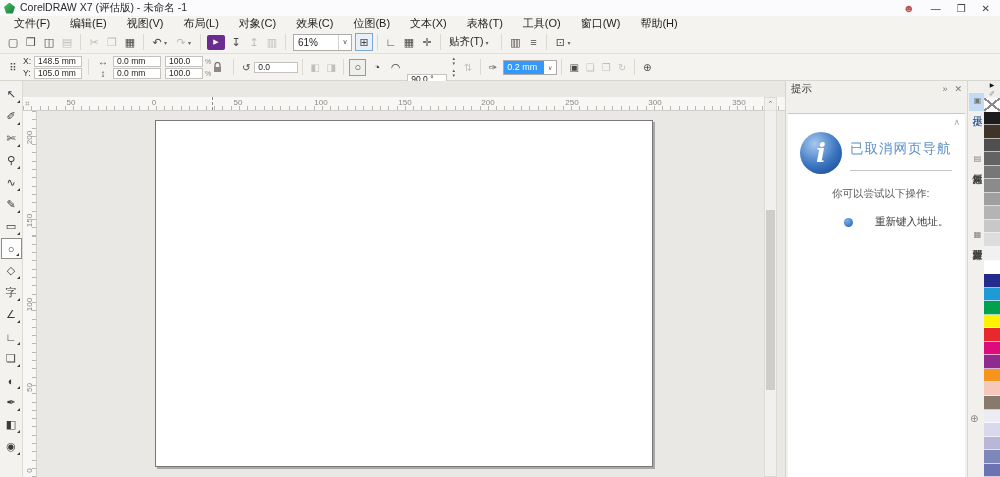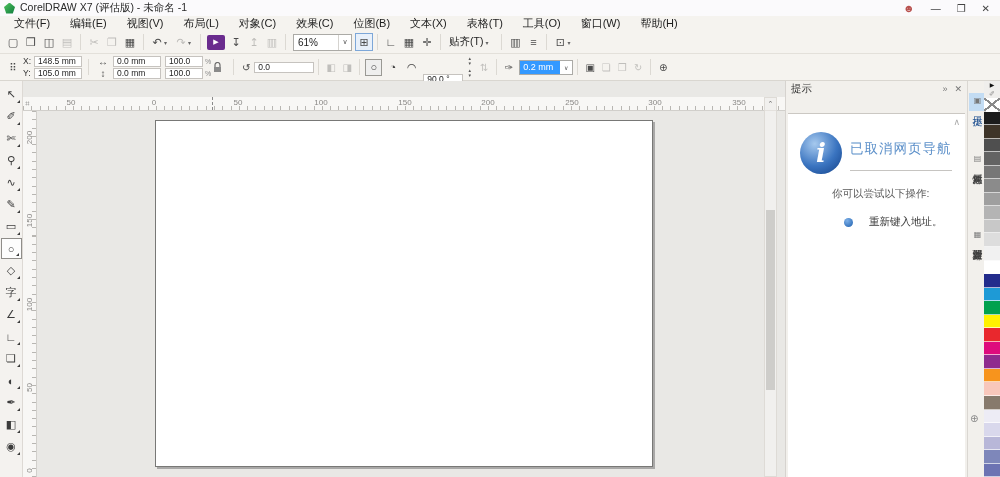--- a/index.html
+++ b/index.html
@@ -32,21 +32,21 @@
   .snapbtn { display:flex; align-items:center; font-size:10.5px; color:#222; padding:0 4px; gap:4px; }
 
   
   .propbar { height:27px; display:flex; align-items:center; background:#f5f3ef; padding-left:5px; border-bottom:1px solid #d9d6d0; }
   .pbicon { font-size:10px; color:#4a4a4a; width:16px; text-align:center; }
   .pbicon.dis { opacity:.3; }
   .pbgroup { display:flex; flex-direction:column; gap:1px; justify-content:center; margin:0 2px; }
   .pbrow { display:flex; align-items:center; gap:2px; height:11px; }
   .pblab { font-size:8.5px; color:#333; width:9px; }
   .pbfield { background:#fff; border:1px solid #c6c3bf; height:11px; font-size:8.5px; color:#222; display:flex; align-items:center; padding:0 3px; }
-  .w58{width:48px;} .w48{width:48px;} .w38{width:38px;} .w44{width:60px;} .w40{width:40px;margin-top:36px;}
+  .w58{width:48px;} .w48{width:48px;} .w38{width:38px;} .w44{width:44px;} .w40{width:40px;margin-top:36px;}
   .pct { font-size:7px; color:#888; }
   .spincol { display:flex; flex-direction:column; width:9px; }
   .spincol span { font-size:5px; line-height:5px; color:#555; text-align:center; }
   .modebtn { width:17px; height:17px; display:flex; align-items:center; justify-content:center; font-size:11px; color:#444; margin:0 1px; }
   .modebtn.sel { border:1px solid #9a9994; background:#efefee; }
   .outcombo { display:flex; height:15px; border:1px solid #abaaa6; background:#fff; margin-left:2px; }
   .outval { font-size:9px; padding:0 3px; min-width:40px; display:flex; align-items:center; background:#3399ff; color:#fff; }
   .outcaret { width:12px; display:flex; align-items:center; justify-content:center; font-size:6px; color:#555; }
   .locksvg { display:block; }
 
@@ -91,21 +91,21 @@
   .h-tab { font-size:10.5px; color:#444; padding:1px 11px; }
   .h-tab.active { background:#fff; border:1px solid #cbc8c3; border-bottom-color:#fff; }
   .h-content { position:absolute; left:2px; right:2px; top:32px; bottom:0; background:#fff; border-top:1px solid #cbc8c3; }
   .h-scrollup { position:absolute; right:5px; top:3px; font-size:9px; color:#aaa; }
   .infocircle { position:absolute; left:12px; top:18px; width:42px; height:42px; border-radius:50%;
     background:radial-gradient(circle at 35% 28%, #a6c9ee, #3a74c0 55%, #123f86); display:flex; align-items:center; justify-content:center; }
   .infocircle span { color:#fff; font-family:"DejaVu Serif","Liberation Serif",serif; font-style:italic; font-weight:bold; font-size:26px; line-height:1; }
   .h-heading { position:absolute; left:62px; top:26px; right:6px; font-size:13.5px; color:#5b8fc9; letter-spacing:1px; }
   .h-div { position:absolute; left:62px; right:13px; top:56px; border-top:1px solid #c6c4c1; }
   .h-intro { position:absolute; left:44px; top:73px; font-size:10.5px; color:#595959; }
-  .h-action { position:absolute; left:56px; top:101px; display:flex; align-items:center; gap:16px; }
+  .h-action { position:absolute; left:56px; top:101px; display:flex; align-items:center; gap:22px; }
   .h-bullet { width:9px; height:9px; border-radius:50%; background:radial-gradient(circle at 35% 30%, #7db0e8, #1d5fae); }
   .h-actiontext { font-size:10.5px; color:#3a3a3a; }
 
   
   .dockstrip { position:absolute; left:967px; top:0; width:17px; bottom:0; background:#f2f0ec; border-left:1px solid #dad7d2; }
   .dtab-v { position:absolute; left:1px; width:15px; writing-mode:vertical-rl; font-size:10px; color:#3e3e3e; text-align:center; padding:3px 0; }
   .dtab-v .dticon { font-size:8px; color:#777; }
   .dtab-v.on { background:#c3dcf3; color:#1d4e8f; }
   .dock-add { position:absolute; left:2px; top:332px; font-size:10px; color:#888; }
 

